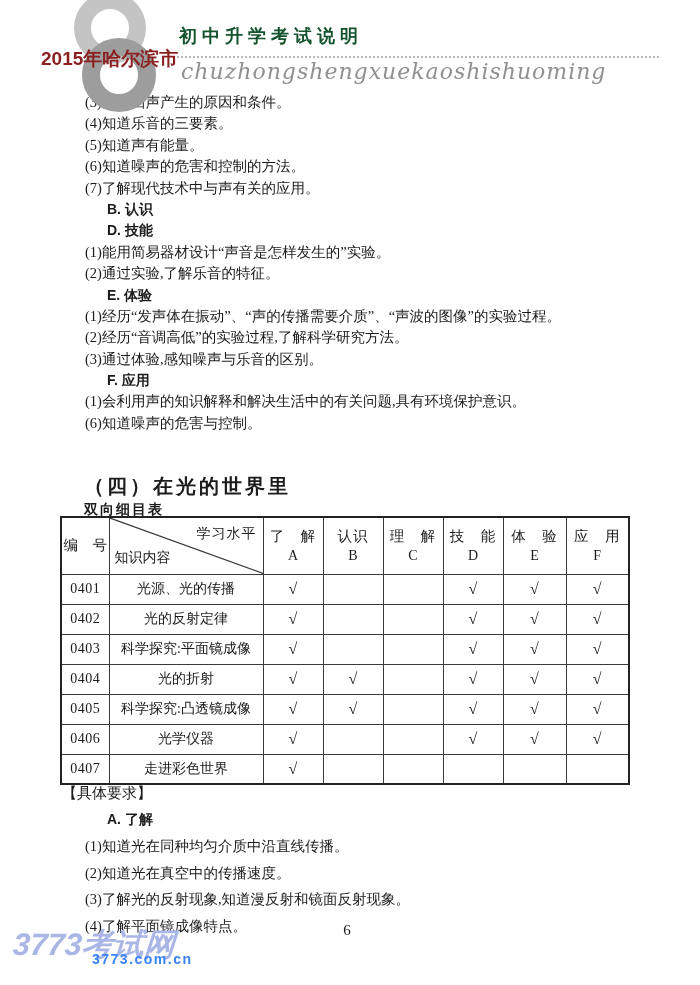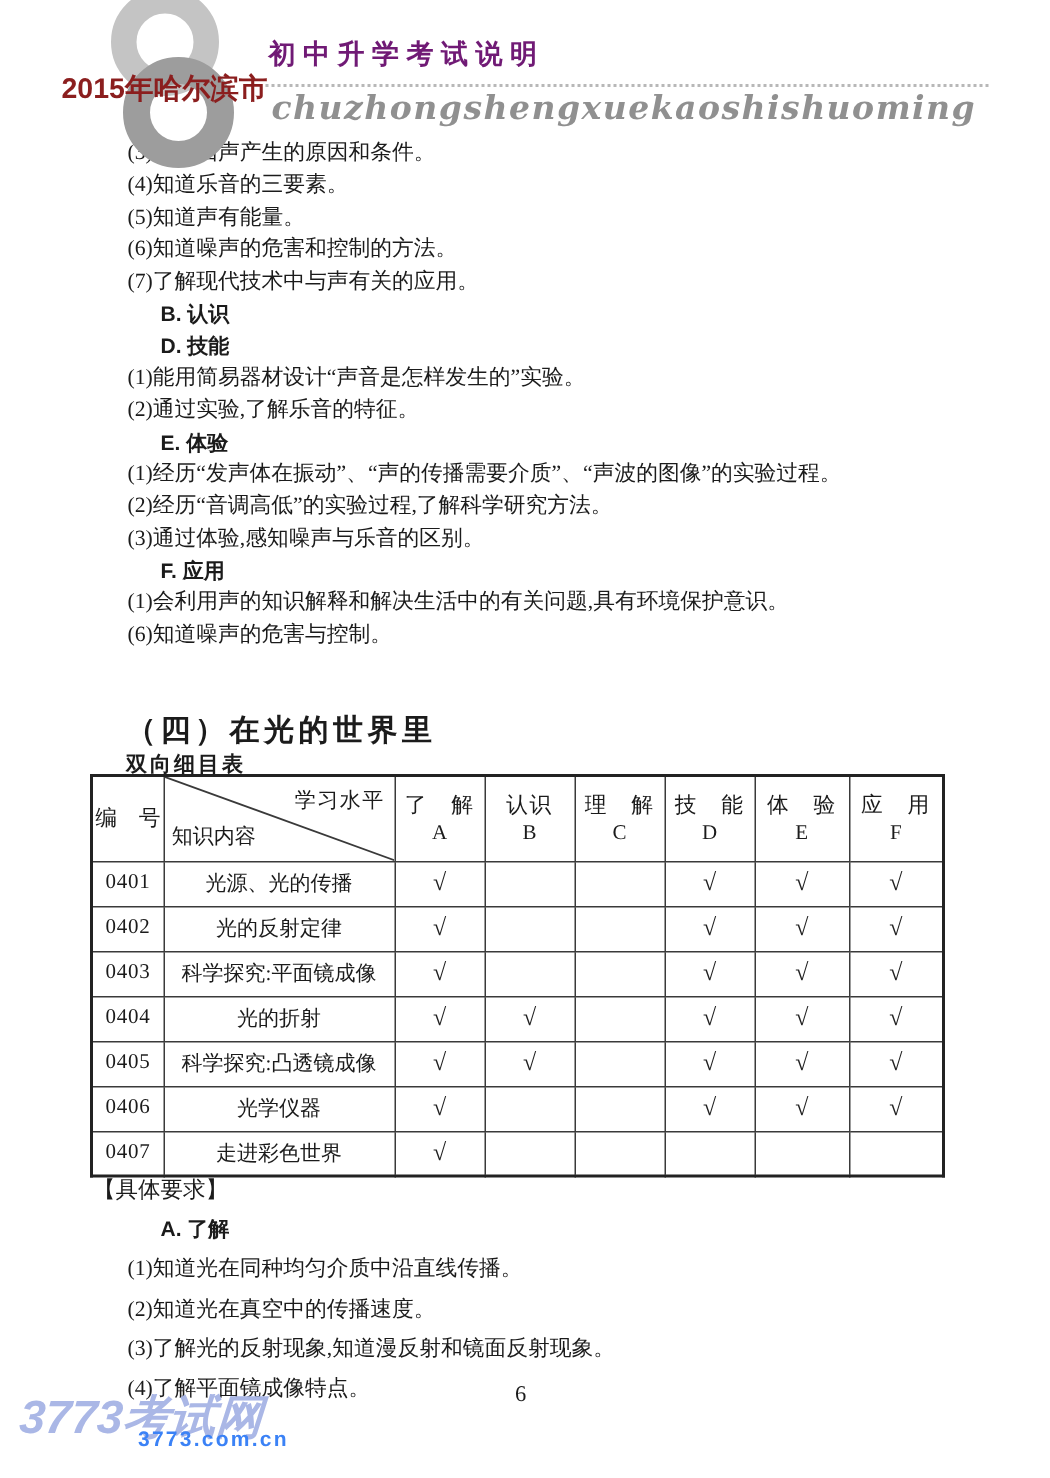--- a/index.html
+++ b/index.html
@@ -12,27 +12,27 @@
   .ring-top    { left:74px; top:-8px; width:72px; height:72px; border:17px solid #c4c4c4; z-index:1; }
   .ring-bottom { left:82px; top:38px; width:74px; height:74px; border:18px solid #9d9d9d; z-index:2; }
   .edition {
     position:absolute; left:41px; top:46px; z-index:3;
     font-family:"Liberation Sans", sans-serif; font-weight:bold;
     font-size:19px; color:#8b1e1e; white-space:nowrap;
   }
   .doc-title {
     position:absolute; left:179px; top:24px; z-index:3;
     font-family:"Liberation Sans", sans-serif; font-weight:bold;
-    font-size:18px; letter-spacing:5px; color:#701a75; white-space:nowrap;
+    font-size:18px; letter-spacing:5px; color:#14532d; white-space:nowrap;
   }
   .dotted-rule { position:absolute; left:177px; top:56px; width:482px; height:0; border-top:2px dotted #b8b8b8; z-index:3; }
   .pinyin {
     position:absolute; left:181px; top:59px; z-index:3;
     font-family:"DejaVu Serif", serif; font-style:italic;
-    font-size:22px; color:#909090; letter-spacing:1px; white-space:nowrap;font-weight:bold;
+    font-size:22px; color:#909090; letter-spacing:1px; white-space:nowrap;
   }
   
   .body-a { position:absolute; left:85px; top:92px; width:575px; }
   .ln { margin:0; font-size:14.5px; line-height:21.4px; height:21.4px; white-space:nowrap; }
   .ln.hd { font-family:"Liberation Sans", sans-serif; font-weight:bold; font-size:14px;margin-left:22px; }
   .section-heading {
     position:absolute; left:84px; top:473px;
     font-size:20px; font-weight:bold; letter-spacing:3px; white-space:nowrap;
   }
   .table-caption {

